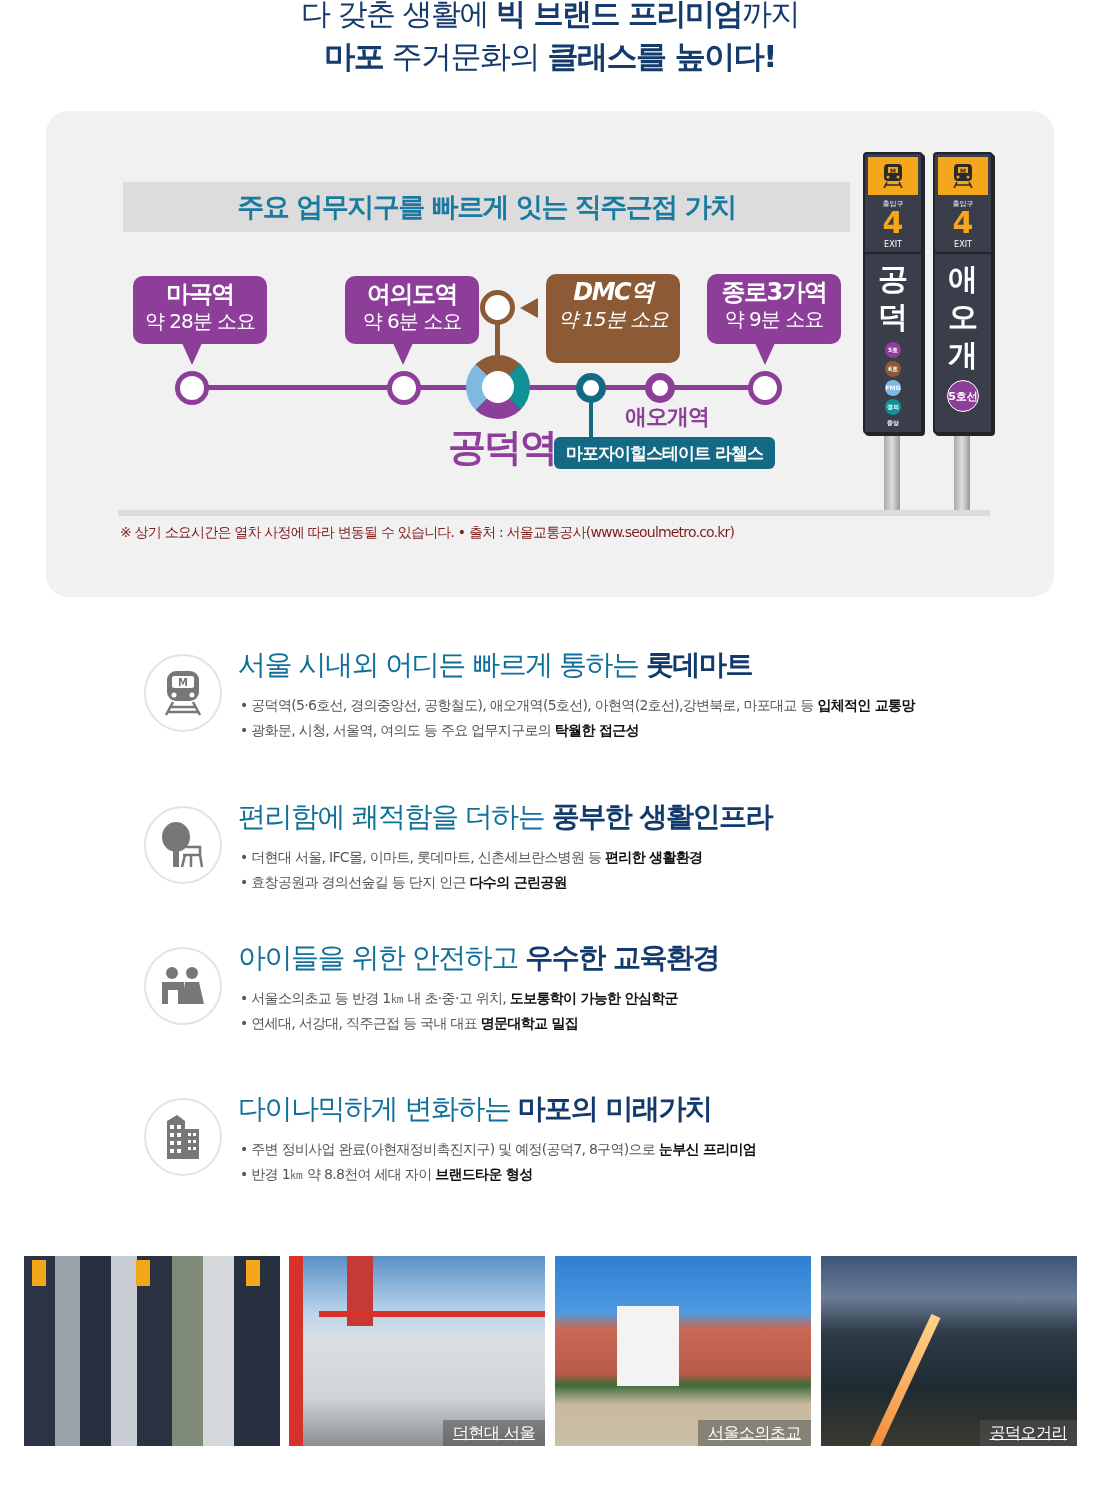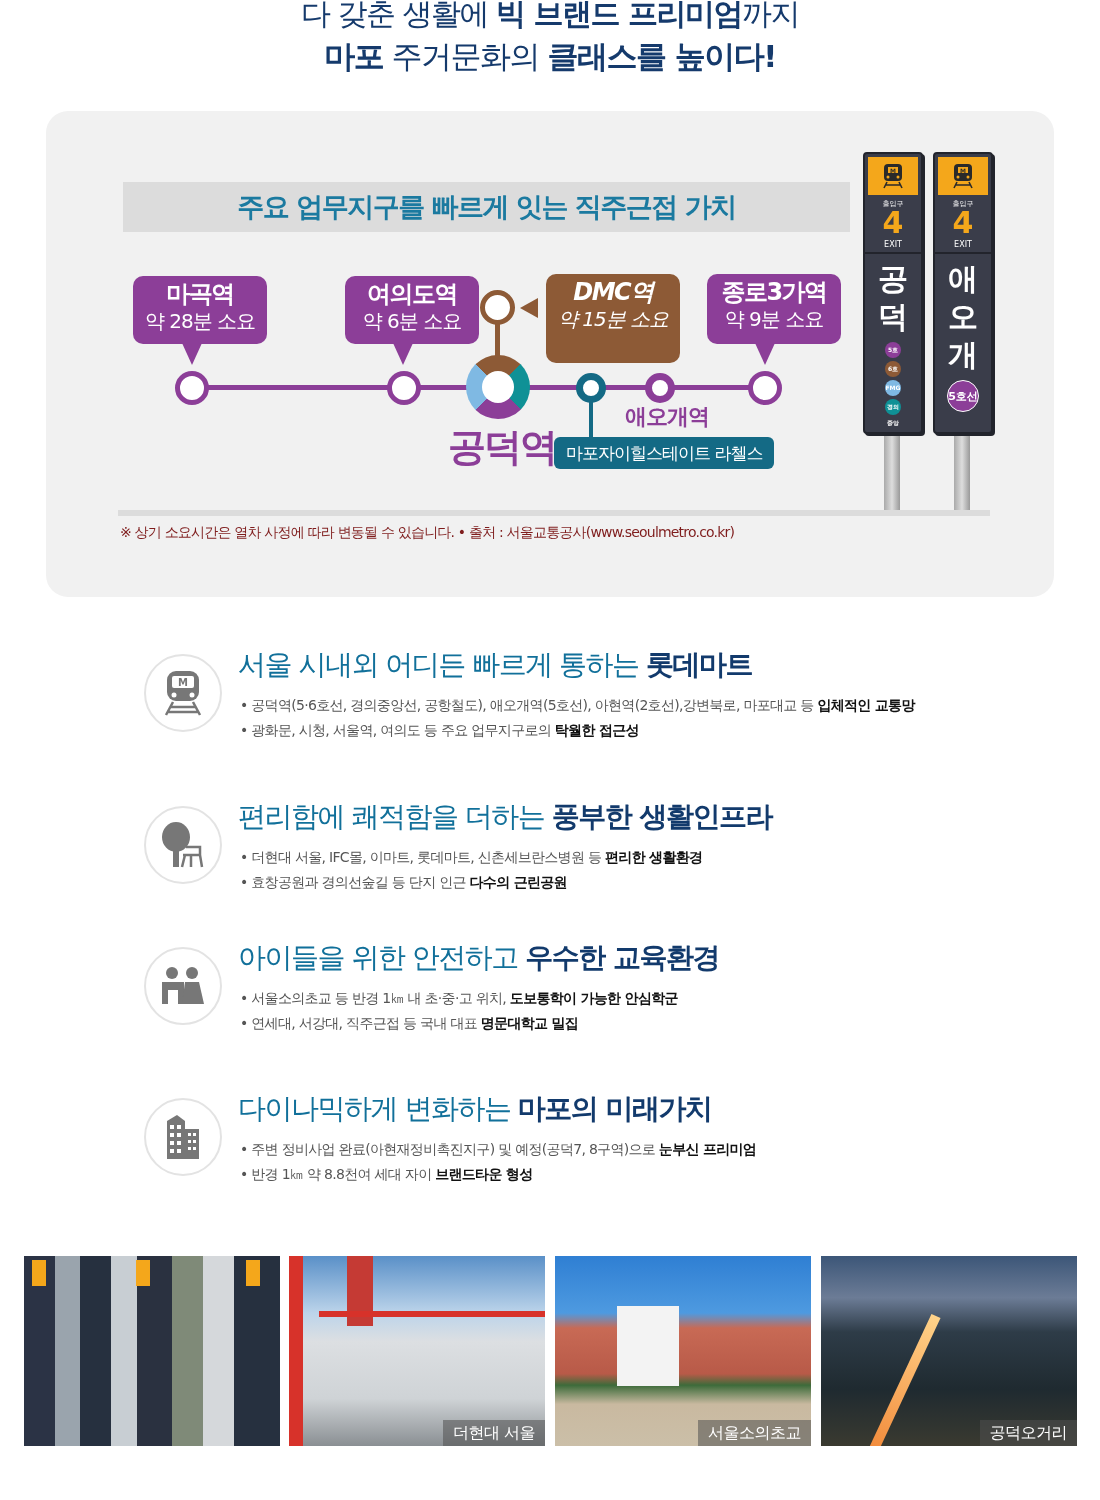--- a/index.html
+++ b/index.html
@@ -27,21 +27,21 @@
   .stn { position: absolute; border-radius: 50%; background: #fff; }
   .stn.p { border: 5px solid #8c3e98; }
   .brown-stem { position: absolute; left: 495px; top: 320px; width: 5px; height: 45px; background: #8d5a36; }
   .brown-ring { position: absolute; left: 480px; top: 290px; width: 35px; height: 35px; border-radius: 50%; border: 5px solid #8d5a36; background: #fff; }
   .gongduk-ring { position: absolute; left: 466px; top: 355px; width: 64px; height: 64px; border-radius: 50%;
     background: conic-gradient(from -45deg, #8d5a36 0deg 90deg, #0f9196 90deg 180deg, #8c3e98 180deg 270deg, #7fb9e3 270deg 360deg); }
   .gongduk-ring::after { content: ""; position: absolute; left: 16px; top: 16px; width: 32px; height: 32px; border-radius: 50%; background: #fff; }
   .gongduk-label { position: absolute; left: 448px; top: 422px; font-size: 38px; font-weight: bold; color: #8c3e98; letter-spacing: -2px; }
   .teal-stn { position: absolute; left: 576px; top: 373px; width: 30px; height: 30px; border-radius: 50%; border: 7px solid #146a85; background: #fff; }
   .teal-stem { position: absolute; left: 589px; top: 400px; width: 4px; height: 40px; background: #146a85; }
-  .project-tag { position: absolute; left: 554px; top: 437px; height: 32px; line-height: 32px; padding: 0 12px; background: #146a85; color: #fff; font-size: 17px; font-weight: normal; border-radius: 6px; letter-spacing: -1px; }
+  .project-tag { position: absolute; left: 554px; top: 437px; height: 32px; line-height: 32px; padding: 0 12px; background: #146a85; color: #fff; font-size: 17px; font-weight: bold; border-radius: 6px; letter-spacing: -1px; }
   .aeogae-label { position: absolute; left: 625px; top: 402px; font-size: 22px; font-weight: bold; color: #8c3e98; letter-spacing: -1px; }
 
   .ground-line { position: absolute; left: 118px; top: 510px; width: 872px; height: 6px; background: #dcdcdc; }
   .footnote { position: absolute; left: 120px; top: 524px; font-size: 14px; color: #7f1d1d; letter-spacing: -0.8px; }
 
   .sign { position: absolute; top: 152px; width: 60px; height: 282px; background: #3a3d4a; border: 2px solid #22242c; border-radius: 4px; box-shadow: 2px 2px 0 #22242c; }
   .sign .top { position: absolute; left: 3px; top: 3px; width: 50px; height: 38px; background: #f4a71b; display: flex; align-items: center; justify-content: center; }
   .sign .exit-lbl { position: absolute; left: 0; width: 56px; text-align: center; color: #fff; font-size: 7px; }
   .sign .num { position: absolute; left: 0; top: 53px; width: 56px; text-align: center; color: #f4a71b; font-size: 30px; font-weight: bold; line-height: 32px; }
   .sign .divider { position: absolute; left: 0; top: 98px; width: 56px; height: 2px; background: #22242c; }
@@ -50,21 +50,21 @@
   .pole { position: absolute; width: 16px; background: linear-gradient(to right, #aaa, #ddd, #999); }
 
   .feature { position: absolute; left: 144px; width: 840px; }
   .feature .icon-circle { position: absolute; left: 0; top: 0; width: 78px; height: 78px; border-radius: 50%; border: 2px solid #e3e3e3; background: #fff; display: flex; align-items: center; justify-content: center; }
   .feature .ttl { position: absolute; left: 94px; top: -8px; font-size: 28px; color: #11709a; letter-spacing: -1.5px; white-space: nowrap; }
   .feature .ttl b { color: #123a6c; }
   .feature .bul { position: absolute; left: 96px; font-size: 14px; color: #555; letter-spacing: -0.7px; white-space: nowrap; line-height: 22px; }
   .feature .bul b { color: #111; font-weight: bold; }
 
   .photo { position: absolute; top: 1256px; height: 190px; overflow: hidden; }
-  .photo .cap { position: absolute; right: 0; bottom: 0; padding: 0 10px; height: 26px; line-height: 26px; color: #fff; font-size: 16px; background: rgba(80,80,80,0.55); letter-spacing: -0.5px; }
+  .photo .cap { position: absolute; right: 0; bottom: 0; padding: 0 10px; height: 26px; line-height: 26px; color: #fff; font-size: 16px; background: rgba(80,80,80,0.55); letter-spacing: -0.5px; text-decoration: underline; }
 </style>
 </head>
 <body>
 
 <div class="headline">
   <div class="l1">
     <span>다 갖춘 생활에 </span><b>빅 브랜드 프리미엄</b><span>까지</span>
   </div>
   <div class="l2">
     <b>마포</b><span> 주거문화의 </span><b>클래스를 높이다!</b>

